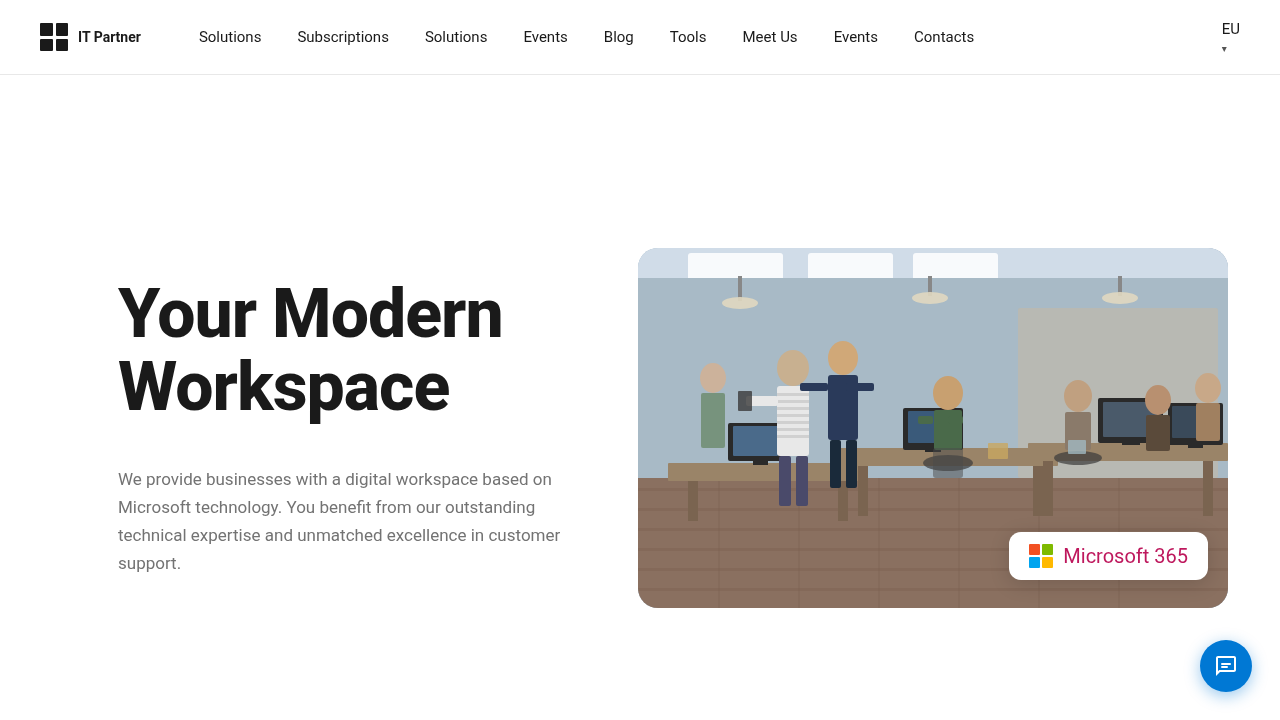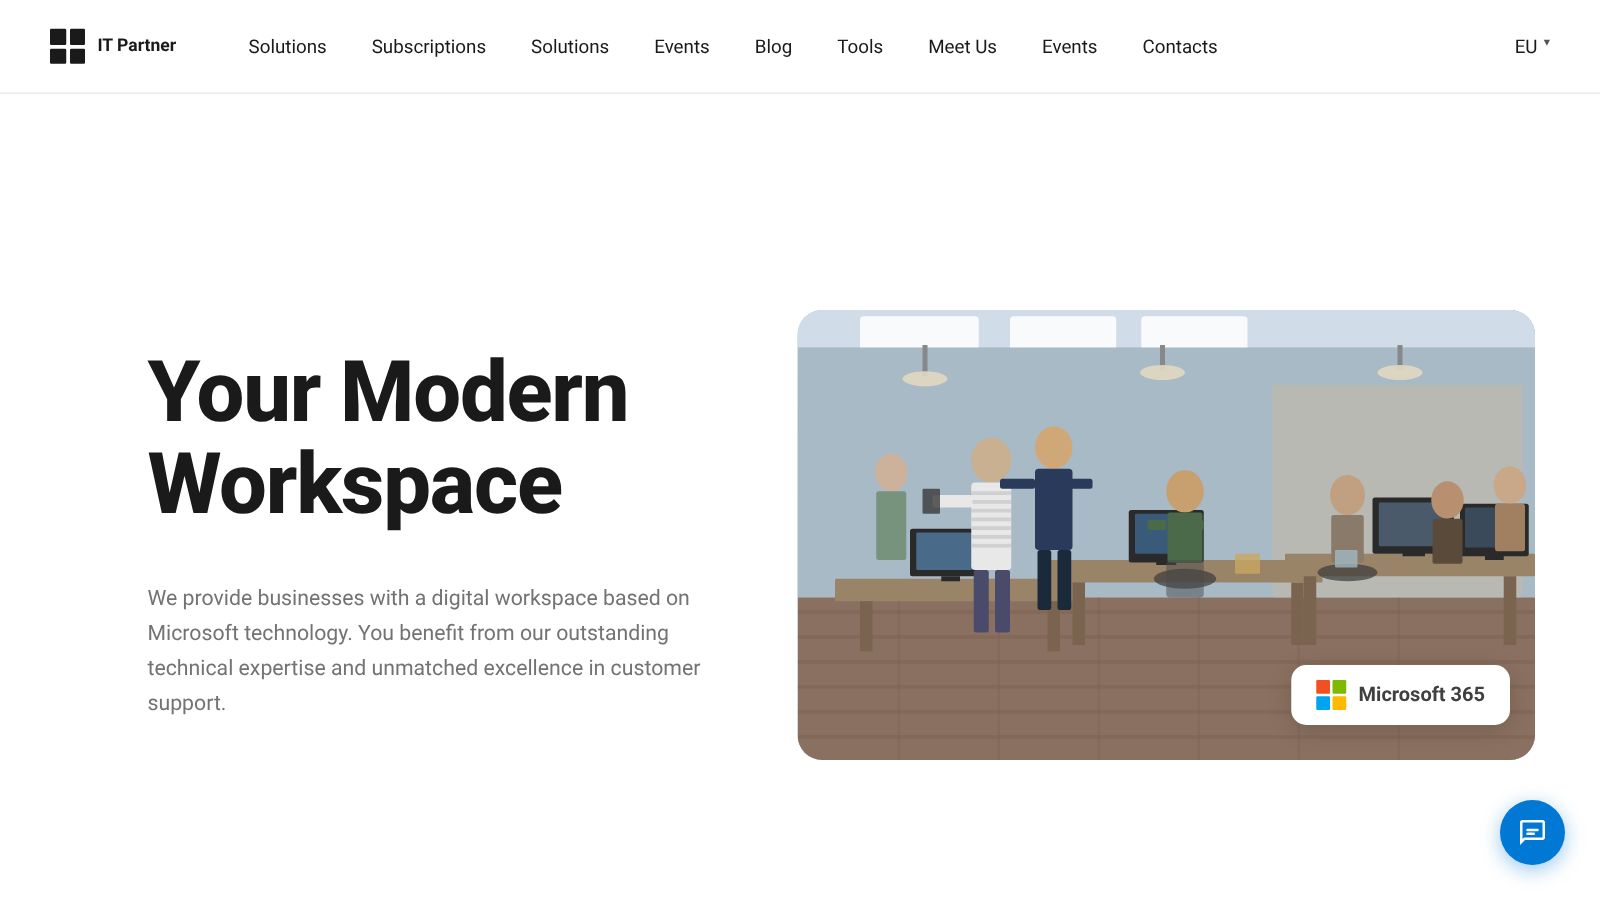--- a/index.html
+++ b/index.html
@@ -72,20 +72,21 @@
     }
 
     .lang-selector {
       display: flex;
       align-items: flex-start;
       gap: 5px;
       font-size: 15px;
       color: #1a1a1a;
       cursor: pointer;
       margin-left: 20px;
+      flex-direction: column;
     }
 
     .chevron-down {
       font-size: 10px;
       color: #555;
     }
 
     
     main {
       display: flex;
@@ -182,23 +183,23 @@
       gap: 2px;
       width: 24px;
       height: 24px;
     }
 
     .ms-logo-sq {
       border-radius: 1px;
     }
 
     .ms365-text {
-      font-size: 16px;
-      font-weight: 700;
-      color: #404040;
+      font-size: 20px;
+      font-weight: 400;
+      color: #be185d;
     }
 
     
     .chat-button {
       position: fixed;
       bottom: 28px;
       right: 28px;
       width: 52px;
       height: 52px;
       background: #0078d4;

